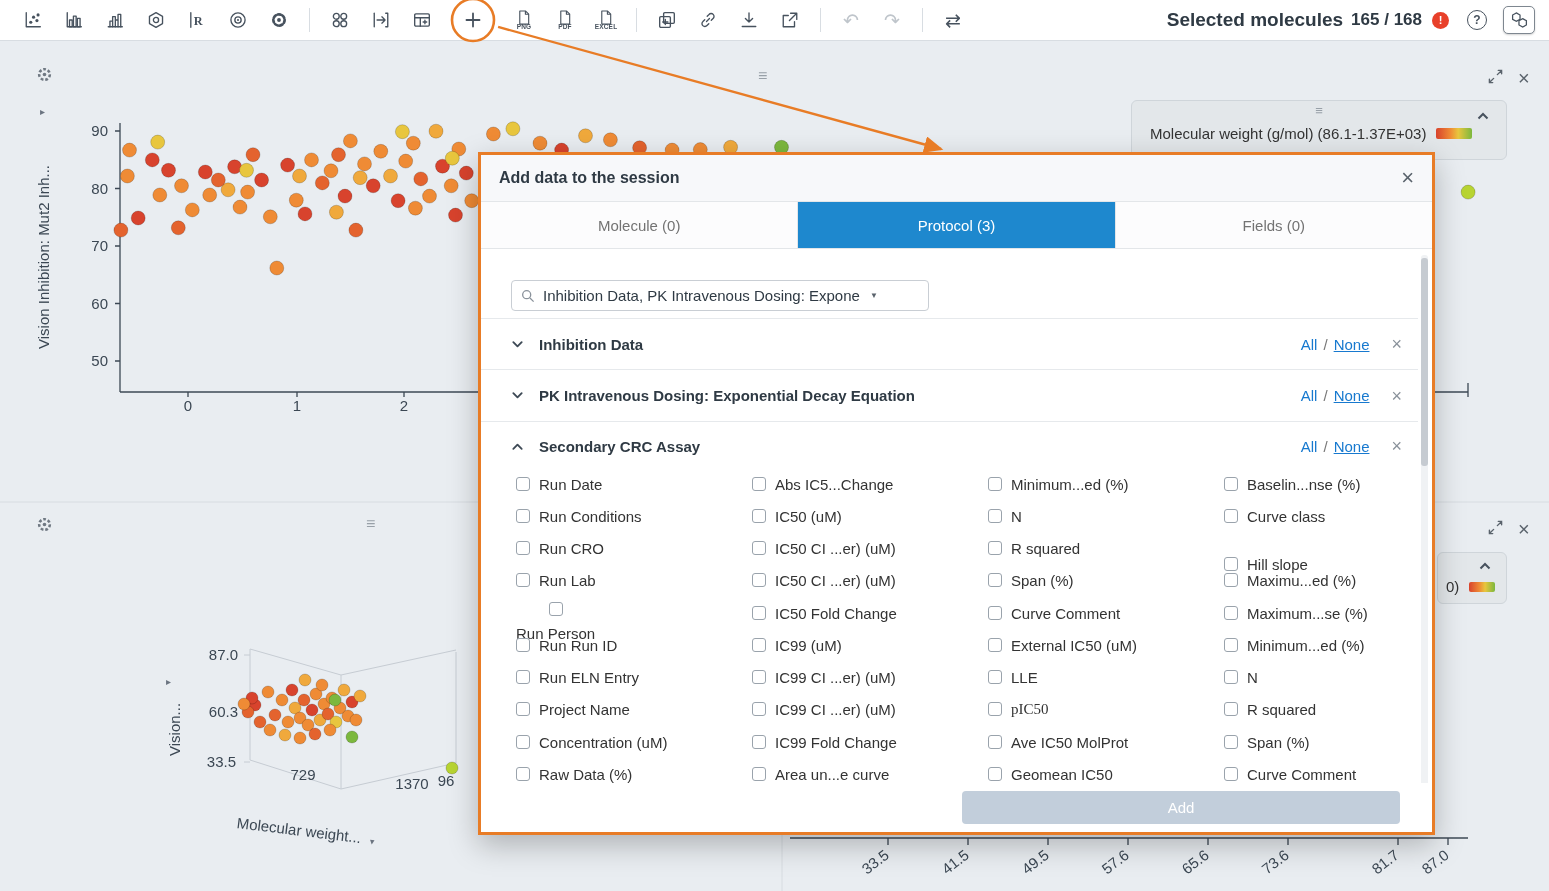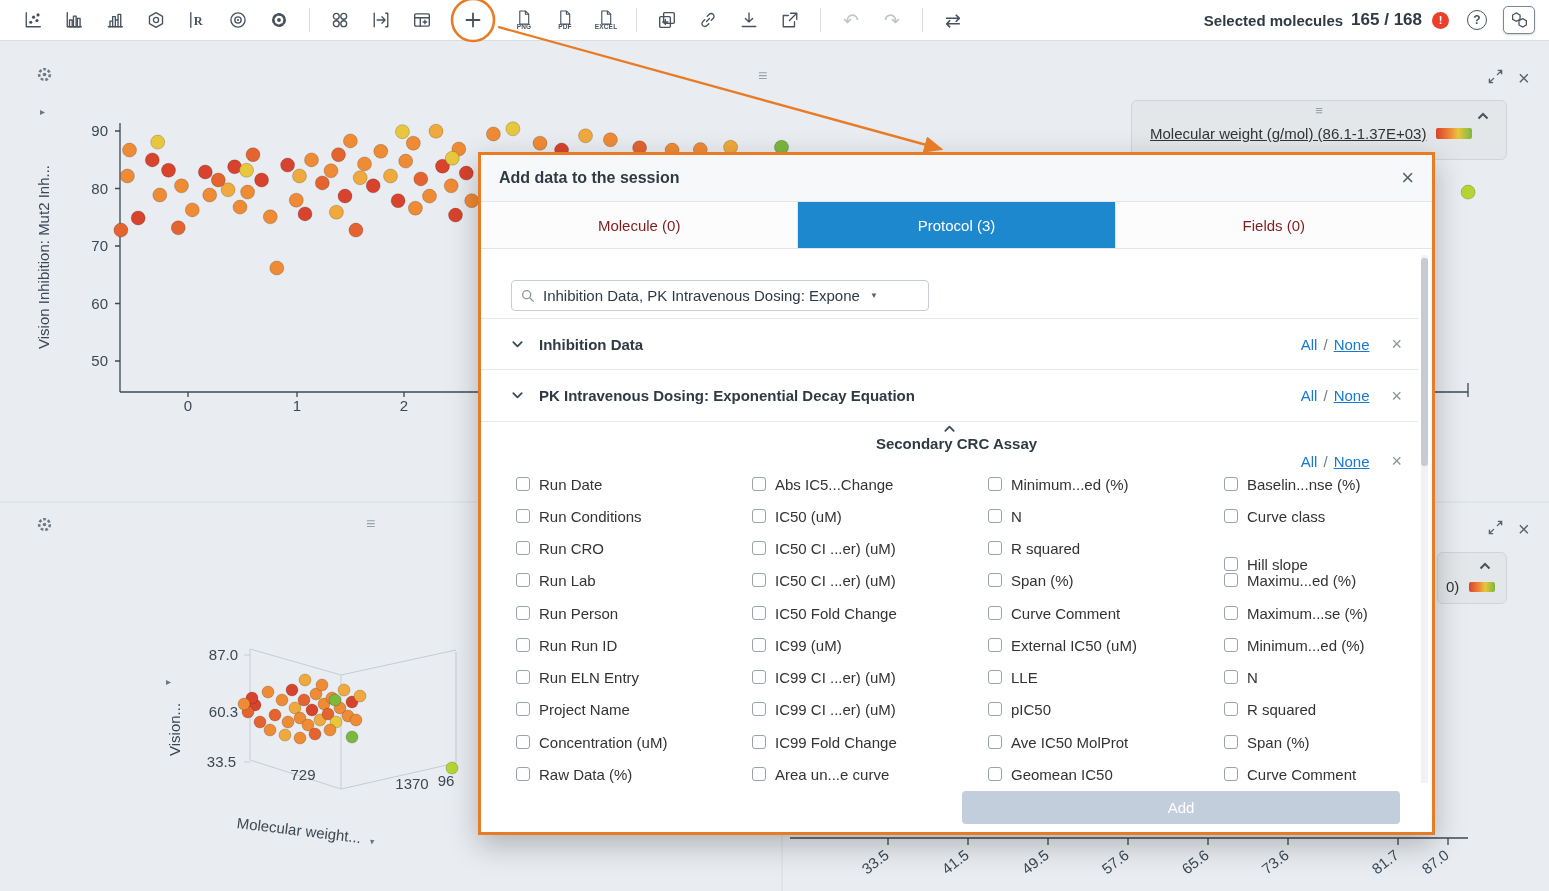--- a/index.html
+++ b/index.html
@@ -11,21 +11,21 @@
     border-bottom:1px solid #d8dde2;display:flex;align-items:center;padding:0 14px;z-index:6;box-sizing:border-box;}
   #toolbar-groups{display:flex;align-items:center;gap:3px;}
   .tb-btn{width:38px;height:34px;display:flex;flex-direction:column;align-items:center;justify-content:center;
     border-radius:4px;cursor:pointer;color:#47525e;}
   .tb-btn.disabled{color:#bfc5cb;}
   .tb-btn[data-name="add-data-button"]{margin:0 10px;}
   .tb-glyph{font-size:19px;line-height:1;}
   .tb-filelabel{font-size:6.5px;font-weight:700;letter-spacing:.2px;color:#47525e;margin-top:-2px;}
   .tb-sep{width:1px;height:24px;background:#d8dde2;margin:0 8px;}
   .tb-right{margin-left:auto;display:flex;align-items:center;gap:10px;}
-  .sm-label{font-size:15px;font-weight:700;color:#2f3a44;}
+  .sm-label{font-size:19px;font-weight:700;color:#2f3a44;}
   .sm-count{font-size:17px;font-weight:700;color:#2f3a44;margin-left:-2px;}
   .alert-badge{width:17px;height:17px;border-radius:50%;background:#e8402a;color:#fff;font-size:11px;
     font-weight:700;display:flex;align-items:center;justify-content:center;cursor:pointer;}
   .help-btn{width:20px;height:20px;border-radius:50%;border:1.6px solid #47525e;color:#47525e;font-size:12px;
     font-weight:700;display:flex;align-items:center;justify-content:center;margin-left:8px;cursor:pointer;box-sizing:border-box;}
   .mol-toggle{width:32px;height:28px;border:1.5px solid #7e8790;border-radius:5px;display:flex;align-items:center;
     justify-content:center;background:#fff;box-shadow:0 1px 2px rgba(0,0,0,.18);margin-left:6px;cursor:pointer;box-sizing:border-box;}
 
   
   #plot-layer{position:absolute;inset:0;z-index:1;}
@@ -46,32 +46,32 @@
   .chev-abs{position:absolute;cursor:pointer;}
 
   
   .modal{position:absolute;left:478px;top:152px;width:957px;height:683px;box-sizing:border-box;
     border:3px solid #e87c26;background:#fff;z-index:8;box-shadow:0 10px 28px rgba(0,0,0,.25);}
   .m-head{position:absolute;top:0;left:0;right:0;height:46px;background:#f7f8fa;display:flex;align-items:center;padding:0 18px;box-sizing:border-box;}
   .m-title{font-size:16px;font-weight:700;color:#2f3a44;}
   .m-close{margin-left:auto;font-size:22px;color:#5a636c;cursor:pointer;line-height:1;}
   .m-tabs{position:absolute;top:46px;left:0;right:0;height:48px;display:flex;background:#fcfcfd;
     border-top:1px solid #e3e6e9;border-bottom:1px solid #e3e6e9;box-sizing:border-box;}
-  .tab{flex:1;display:flex;align-items:center;justify-content:center;font-size:15px;color:#7f1d1d;
+  .tab{flex:1;display:flex;align-items:center;justify-content:center;font-size:15px;color:#737373;
     border-right:1px solid #e3e6e9;cursor:pointer;}
   .tab:last-child{border-right:none;}
   .tab.active{background:#1e88ce;color:#fff;}
   .search-field{position:absolute;top:125px;left:30px;width:418px;height:31px;border:1px solid #c9ced4;border-radius:4px;
     display:flex;align-items:center;padding:0 9px;gap:8px;box-sizing:border-box;background:#fff;cursor:text;}
   .s-text{font-size:15px;color:#2f3a44;white-space:nowrap;overflow:hidden;}
   .s-caret{font-size:8px;color:#5a636c;margin-left:2px;cursor:pointer;}
   #modal-sections{position:absolute;top:163px;left:0;right:14px;}
   .sec-row{height:52px;display:flex;align-items:center;padding:0 16px 0 30px;border-bottom:1px solid #e6e9ec;box-sizing:border-box;}
   .sec-row:first-child{border-top:1px solid #e6e9ec;}
-  .sec-row.expanded{border-bottom:none;height:48px;flex-direction:column;}
+  .sec-row.expanded{border-bottom:none;height:48px;}
   .chev{width:14px;margin-right:14px;display:flex;cursor:pointer;}
   .sec-title{font-weight:700;color:#2f3a44;font-size:15px;}
   .sec-links{margin-left:auto;display:flex;align-items:center;gap:6px;font-size:15px;}
   .sec-links a{color:#1779cf;cursor:pointer;}
   .sec-links a.und{text-decoration:underline;}
   .slash{color:#777;}
   .sec-x{color:#8a929b;font-size:18px;margin-left:16px;cursor:pointer;line-height:1;}
   .cb{position:absolute;display:flex;align-items:center;gap:9px;height:22px;font-size:15px;color:#333;cursor:pointer;}
   .cb .box{width:14px;height:14px;border:1.5px solid #9aa3ac;border-radius:3px;background:#fff;box-sizing:border-box;flex:0 0 auto;}
   .m-foot{position:absolute;left:0;right:0;bottom:0;height:49px;background:#fff;display:flex;align-items:center;
@@ -410,21 +410,21 @@
     </span>
     <span class="pc-close" data-name="close-panel-icon">×</span>
   </div>
   <div class="legend-card" style="left:1131px;top:100px;width:376px;height:60px;" data-name="color-legend-card">
     <div class="handle" style="position:absolute;left:50%;top:3px;transform:translateX(-50%);font-size:13px;" data-name="legend-drag-handle">≡</div>
     <span class="chev-abs" style="right:16px;top:8px;" data-name="collapse-legend-icon">
       <svg width="14" height="14" viewBox="0 0 14 14" fill="none" stroke="#47525e" stroke-width="2">
           <path d="M2.5 9.5L7 5l4.5 4.5"></path>
         </svg>
     </span>
-    <div class="legend-row" style="margin-top:24px;text-decoration:underline;">
+    <div class="legend-row" style="margin-top:24px;">
       <span data-name="legend-label">Molecular weight (g/mol) (86.1-1.37E+03)</span>
       <span class="grad-bar" data-name="color-gradient-bar"></span>
     </div>
   </div>
 
   <div class="overlay" style="left:36px;top:516px;" data-name="bottom-panel-settings-icon">
     <svg width="17" height="17" viewBox="0 0 16 16" fill="none" stroke="#6f7882" stroke-width="1">
         <circle cx="8" cy="8" r="5" stroke-width="2.4" stroke-dasharray="2.6 1.75"></circle>
         <circle cx="8" cy="8" r="1.7" fill="#6f7882" stroke="none"></circle>
       </svg>
@@ -528,21 +528,21 @@
           <span data-name="field-label">Run Conditions</span>
         </div>
         <div class="cb" data-name="protocol-field-option" style="left: 35px; top: 382px;">
           <span class="box" data-name="checkbox"></span>
           <span data-name="field-label">Run CRO</span>
         </div>
         <div class="cb" data-name="protocol-field-option" style="left: 35px; top: 414px;">
           <span class="box" data-name="checkbox"></span>
           <span data-name="field-label">Run Lab</span>
         </div>
-        <div class="cb" data-name="protocol-field-option" style="left: 35px; top: 447px;">
+        <div class="cb" data-name="protocol-field-option" style="left: 35px; top: 447px; flex-direction: column;">
           <span class="box" data-name="checkbox"></span>
           <span data-name="field-label">Run Person</span>
         </div>
         <div class="cb" data-name="protocol-field-option" style="left: 35px; top: 479px;">
           <span class="box" data-name="checkbox"></span>
           <span data-name="field-label">Run Run ID</span>
         </div>
         <div class="cb" data-name="protocol-field-option" style="left: 35px; top: 511px;">
           <span class="box" data-name="checkbox"></span>
           <span data-name="field-label">Run ELN Entry</span>
@@ -620,21 +620,21 @@
           <span data-name="field-label">Curve Comment</span>
         </div>
         <div class="cb" data-name="protocol-field-option" style="left: 507px; top: 479px;">
           <span class="box" data-name="checkbox"></span>
           <span data-name="field-label">External IC50 (uM)</span>
         </div>
         <div class="cb" data-name="protocol-field-option" style="left: 507px; top: 511px; text-align: center;">
           <span class="box" data-name="checkbox"></span>
           <span data-name="field-label">LLE</span>
         </div>
-        <div class="cb" data-name="protocol-field-option" style="left: 507px; top: 543px;">
+        <div class="cb" data-name="protocol-field-option" style="left: 507px; top: 543px; font-family: Liberation Serif, serif;">
           <span class="box" data-name="checkbox"></span>
           <span data-name="field-label">pIC50</span>
         </div>
         <div class="cb" data-name="protocol-field-option" style="left: 507px; top: 576px;">
           <span class="box" data-name="checkbox"></span>
           <span data-name="field-label">Ave IC50 MolProt</span>
         </div>
         <div class="cb" data-name="protocol-field-option" style="left: 507px; top: 608px;">
           <span class="box" data-name="checkbox"></span>
           <span data-name="field-label">Geomean IC50</span>

